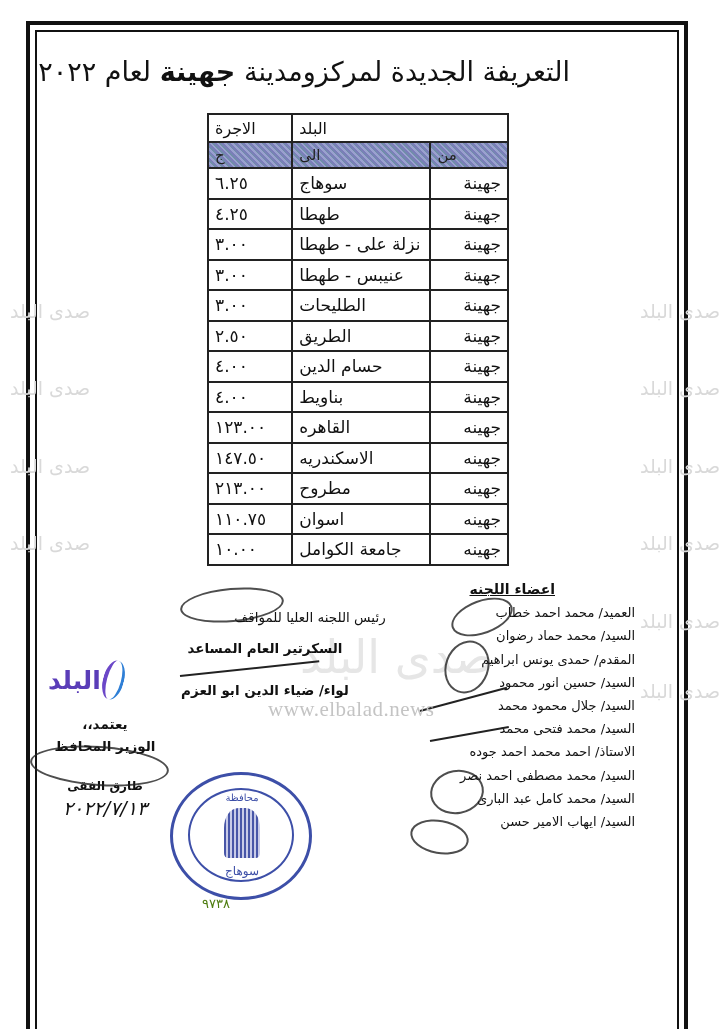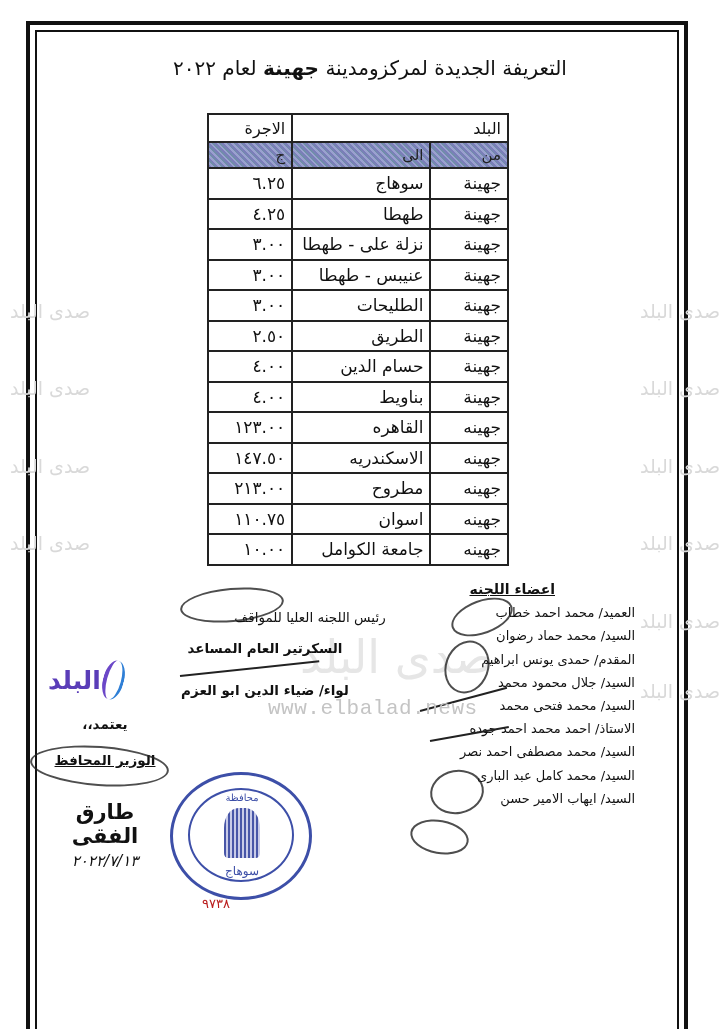--- a/index.html
+++ b/index.html
@@ -12,31 +12,31 @@
   .frame-outer {
     position: absolute; left: 26px; top: 21px; width: 662px; height: 1030px;
     border: 4px solid #111; box-sizing: border-box;
   }
   .frame-inner {
     position: absolute; left: 35px; top: 30px; width: 644px; height: 1020px;
     border: 2px solid #111; box-sizing: border-box;
   }
   .title {
     position: absolute; top: 56px; left: 170px; width: 400px;
-    text-align: center; direction: rtl; font-size: 20px; white-space: nowrap;
+    text-align: center; direction: rtl; font-size: 27px; white-space: nowrap;
   }
   .title b { font-weight: bold; }
 
   table.fares {
     position: absolute; left: 207px; top: 113px; width: 302px;
     border-collapse: collapse; direction: rtl; font-size: 17px;
   }
   table.fares td, table.fares th {
     border: 2px solid #222; height: 28.5px; padding: 0 6px;
-    text-align: right; font-weight: normal; white-space: nowrap;
+    text-align: left; font-weight: normal; white-space: nowrap;
   }
   table.fares th.hdr { height: 26px; font-size: 16px; }
   table.fares tr.sub th {
     background: repeating-linear-gradient(45deg, #7a7fb8 0 2px, #9aa0cf 2px 4px, #6f8fa8 4px 5px);
     color: #222; height: 24px; font-size: 15px;
   }
   table.fares td.from { text-align: right; width: 70px; }
   table.fares td.to { width: 125px; }
   table.fares td.fare { width: 75px; font-family: "DejaVu Sans", sans-serif; }
 
@@ -47,41 +47,41 @@
   .committee .head { font-weight: bold; text-decoration: underline; font-size: 14px; margin-right: 80px; }
   .left-block { position: absolute; direction: rtl; font-size: 13.5px; text-align: center; }
   .bold { font-weight: bold; }
 
   .watermark {
     position: absolute; color: #d9d9d9; font-size: 19px; direction: rtl;
     white-space: nowrap; pointer-events: none;
   }
   .site-wm {
     position: absolute; left: 268px; top: 697px; font-size: 21px; color: #c4c4c4;
-    font-family: Liberation Mono, monospace; letter-spacing: 0.5px;
+    font-family: Liberation Serif, serif; letter-spacing: 0.5px;
   }
   .logo {
     position: absolute; left: 48px; top: 660px; width: 70px; height: 42px;
   }
   .logo .txt { position: absolute; left: 0; top: 6px; font-size: 25px; color: #5a3db8; font-weight: bold; direction: rtl; }
   .logo .swirl { position: absolute; left: 55px; top: 0px; width: 14px; height: 40px; border-radius: 50%;
     border-left: 4px solid #6b47c8; border-right: 3px solid #2f7fd6; transform: rotate(15deg); }
 
   .seal {
     position: absolute; left: 162px; top: 772px; width: 160px; height: 140px; font-family: Liberation Serif, serif;
   }
   .seal .ring { position: absolute; left: 8px; top: 0; width: 142px; height: 128px; border-radius: 50%;
     border: 3px solid #3d4fa8; box-sizing: border-box; }
   .seal .ring2 { position: absolute; left: 26px; top: 16px; width: 106px; height: 94px; border-radius: 50%;
     border: 2px solid #3d4fa8; box-sizing: border-box; }
   .seal .eagle { position: absolute; left: 62px; top: 36px; width: 36px; height: 50px;
     background: repeating-linear-gradient(90deg, #4856a8 0 2px, #c8cbe8 2px 4px); border-radius: 40% 40% 10% 10%; }
   .seal .city { position: absolute; left: 0; width: 160px; top: 92px; text-align: center; font-size: 12px; color: #3d4fa8; direction: rtl; }
   .seal .top { position: absolute; left: 0; width: 160px; top: 20px; text-align: center; font-size: 10px; color: #3d4fa8; direction: rtl; }
-  .seal .num { position: absolute; left: 40px; top: 124px; font-size: 13px; color: #b91c1c; }
+  .seal .num { position: absolute; left: 40px; top: 124px; font-size: 13px; color: #4d7c0f; }
 
   .sig { position: absolute; border: 2px solid #222; border-radius: 50%; opacity: 0.8; }
   .sigline { position: absolute; height: 2px; background: #222; transform-origin: left center; }
 </style>
 </head>
 <body>
 
 <div class="frame-outer"></div>
 <div class="frame-inner"></div>
 
@@ -182,20 +182,21 @@
         <td class="fare">١٠.٠٠</td>
       </tr>
   </tbody>
 </table>
 
 <div class="committee">
   <div class="head">اعضاء اللجنه</div>
   <div>العميد/ محمد احمد خطاب</div>
   <div>السيد/ محمد حماد رضوان</div>
   <div>المقدم/ حمدى يونس ابراهيم</div>
+  <div>السيد/ حسين انور محمود</div>
   <div>السيد/ جلال محمود محمد</div>
   <div>السيد/ محمد فتحى محمد</div>
   <div>الاستاذ/ احمد محمد احمد جوده</div>
   <div>السيد/ محمد مصطفى احمد نصر</div>
   <div>السيد/ محمد كامل عبد البارى</div>
   <div>السيد/ ايهاب الامير حسن</div>
 </div>
 
 <div class="sig" style="left:450px;top:600px;width:60px;height:30px;transform:rotate(-20deg)"></div>
 <div class="sig" style="left:445px;top:640px;width:40px;height:50px;transform:rotate(20deg)"></div>
@@ -217,23 +218,23 @@
 
 <div class="logo">
   <span class="txt">البلد</span>
   <span class="swirl"></span>
 </div>
 
 <div class="site-wm">www.elbalad.news</div>
 
 <div class="left-block bold" style="left:40px;top:716px;width:130px">
   <div>يعتمد،،</div>
-  <div style="margin-top:20px;text-decoration:underline">الوزير المحافظ</div>
-  <div style="margin-top:32px;font-size:21px">طارق الفقى</div>
-  <div style="margin-top:4px;font-weight:normal;font-style:italic;font-size:15px">٢٠٢٢/٧/١٣</div>
+  <div style="margin-top:6px;">الوزير المحافظ</div>
+  <div style="margin-top:25px;font-size:12px">طارق الفقى</div>
+  <div style="margin-top:4px;font-weight:normal;font-style:italic;font-size:19px">٢٠٢٢/٧/١٣</div>
 </div>
 <div class="sig" style="left:30px;top:746px;width:135px;height:36px;transform:rotate(4deg)"></div>
 
 <div class="seal">
   <div class="ring"></div>
   <div class="ring2"></div>
   <div class="top">محافظة</div>
   <div class="eagle"></div>
   <div class="city">سوهاج</div>
   <div class="num">٩٧٣٨</div>

